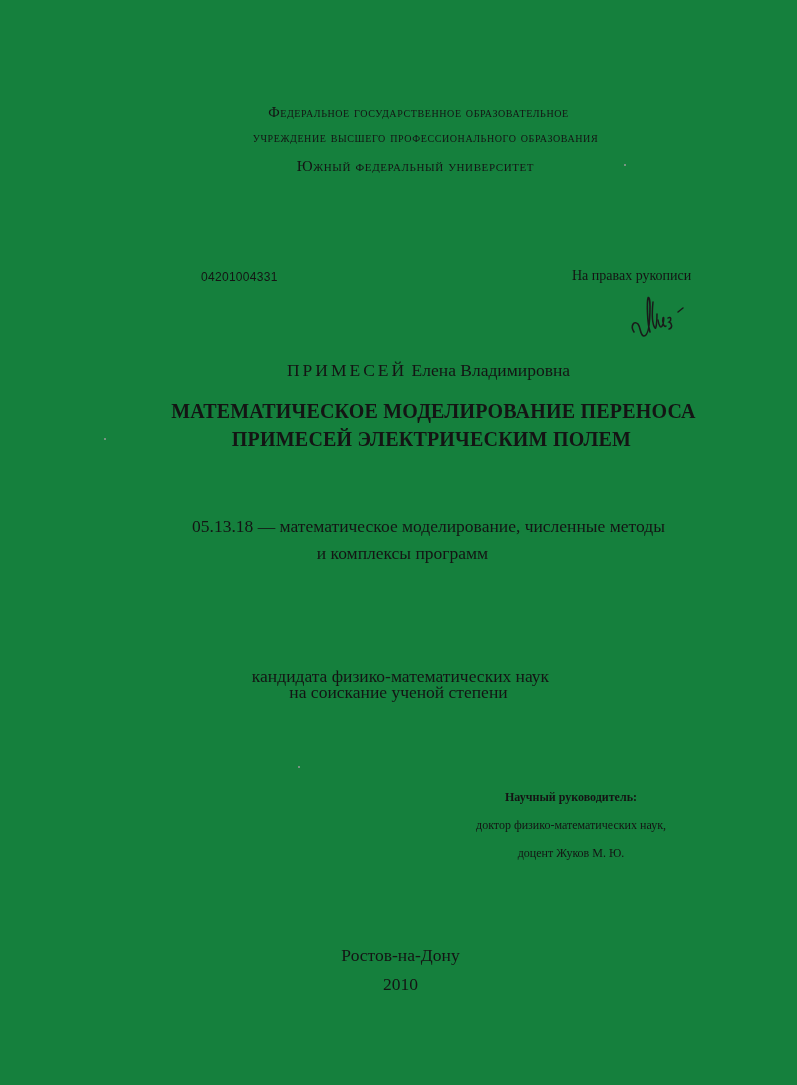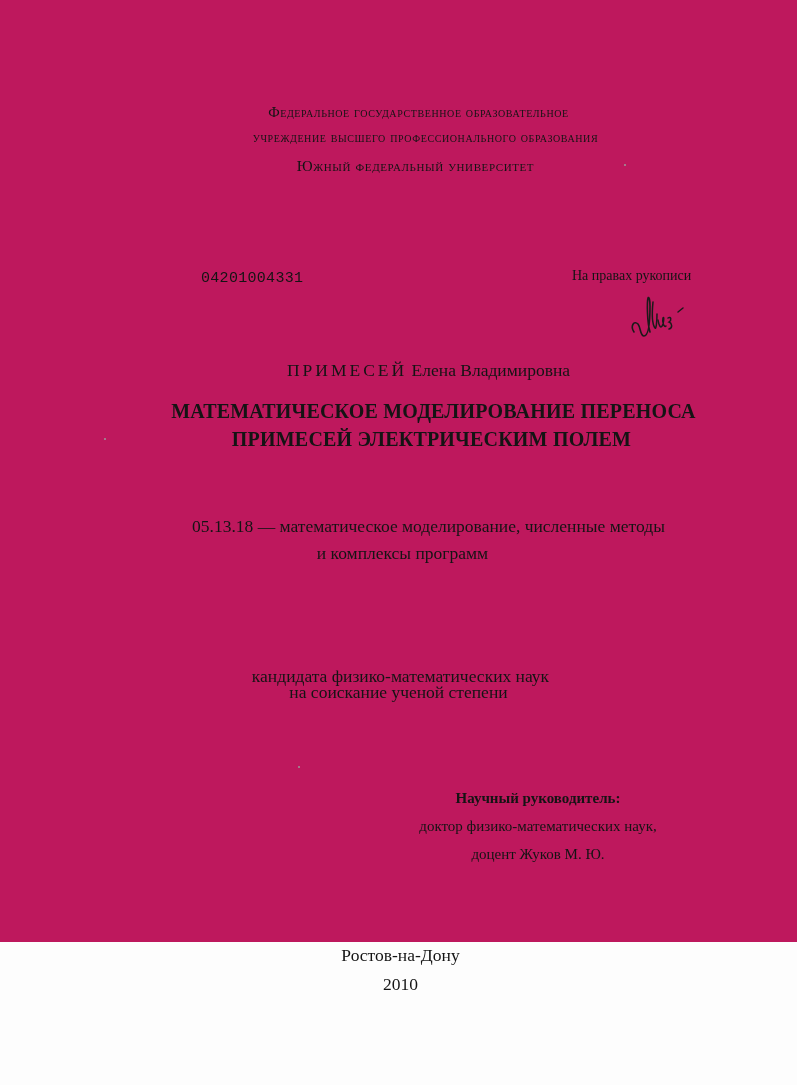--- a/index.html
+++ b/index.html
@@ -11,22 +11,22 @@
       width: 797px;
       height: 1085px;
       position: relative;
       overflow: hidden;
       font-family: "DejaVu Serif", "Liberation Serif", serif;
       color: #141414;
     }
     .page {
       position: absolute;
       left: 0; top: 0;
-      width: 797px; height: 942px;
-      background: #be185d;
+      width: 797px; height: 1085px;
+      background: #15803d;
     }
     .abs { position: absolute; }
     .center-line {
       position: absolute;
       left: 0;
       width: 797px;
       text-align: center;
       white-space: nowrap;
     }
     .org {
@@ -35,22 +35,22 @@
       letter-spacing: 0.6px;
       font-variant: small-caps;
     }
     .org-line1 { top: 104px; left: 20px; }
     .org-line2 { top: 129px; left: 27px; }
     .org-line3 { top: 157px; left: 17px; font-size: 15.5px; }
 
     .doc-id {
       top: 270px;
       left: 201px;
-      font-family: Liberation Mono, monospace;
-      font-size: 15px;
+      font-family: Liberation Sans, sans-serif;
+      font-size: 12px;
       letter-spacing: 0.3px;
     }
     .rights {
       top: 268px;
       left: 572px;
       font-family: Liberation Serif, serif;
       font-size: 14px;
       white-space: nowrap;
     }
     .signature {
@@ -98,26 +98,26 @@
     }
     .degree {
       font-family: "Liberation Serif", serif;
       font-size: 17.5px;
     }
     .degree-l1 { top: 638px; left: 0px; margin-top: 44px; }
     .degree-l2 { top: 666px; left: 2px; }
 
     .advisor {
       position: absolute;
-      left: 368px;
+      left: 401px;
       width: 340px;
       text-align: center;
       white-space: nowrap;
       font-family: "Liberation Serif", serif;
-      font-size: 15px;
+      font-size: 12px;
     }
     .advisor-head { top: 790px; font-weight: bold; }
     .advisor-l1 { top: 818px; }
     .advisor-l2 { top: 846px; }
 
     .city { top: 945px; left: 2px; font-family: "Liberation Serif", serif; font-size: 17.5px; }
     .year { top: 974px; left: 2px; font-family: "Liberation Serif", serif; font-size: 17.5px; }
 
     .speck {
       position: absolute;

